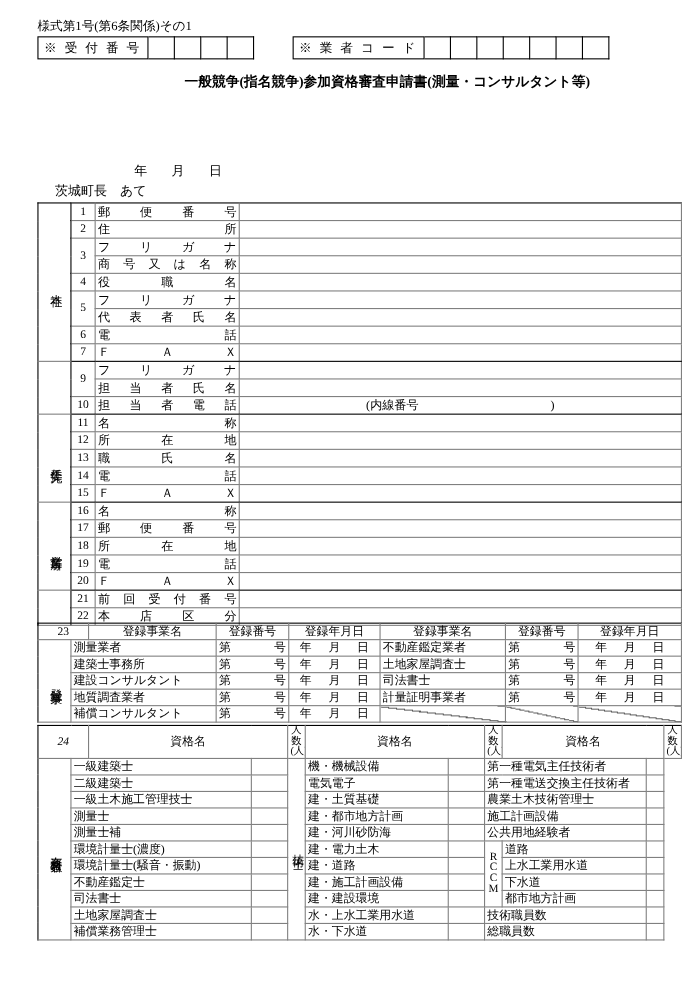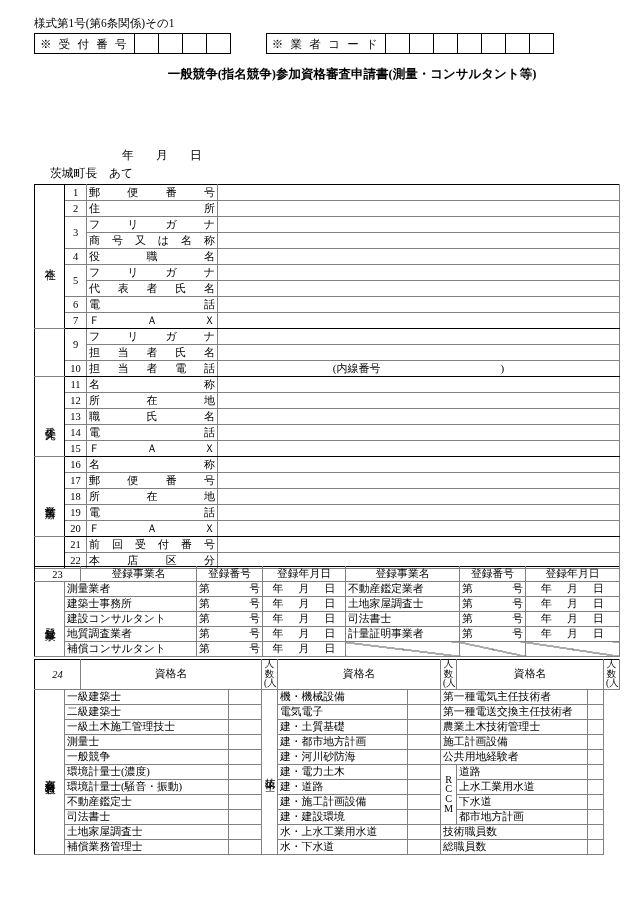--- a/index.html
+++ b/index.html
@@ -502,21 +502,21 @@
       </tr>
       <tr>
         <td class="q-name" colspan="2">測量士</td>
         <td class="q-cnt"></td>
         <td class="q-name">建・都市地方計画</td>
         <td class="q-cnt"></td>
         <td class="q-name" colspan="2">施工計画設備</td>
         <td class="q-cnt"></td>
       </tr>
       <tr>
-        <td class="q-name" colspan="2">一般競争</td>
+        <td class="q-name" colspan="2">測量士補</td>
         <td class="q-cnt"></td>
         <td class="q-name">建・河川砂防海</td>
         <td class="q-cnt"></td>
         <td class="q-name" colspan="2">公共用地経験者</td>
         <td class="q-cnt"></td>
       </tr>
       <tr>
         <td class="q-name" colspan="2">環境計量士(濃度)</td>
         <td class="q-cnt"></td>
         <td class="q-name">建・電力土木</td>

